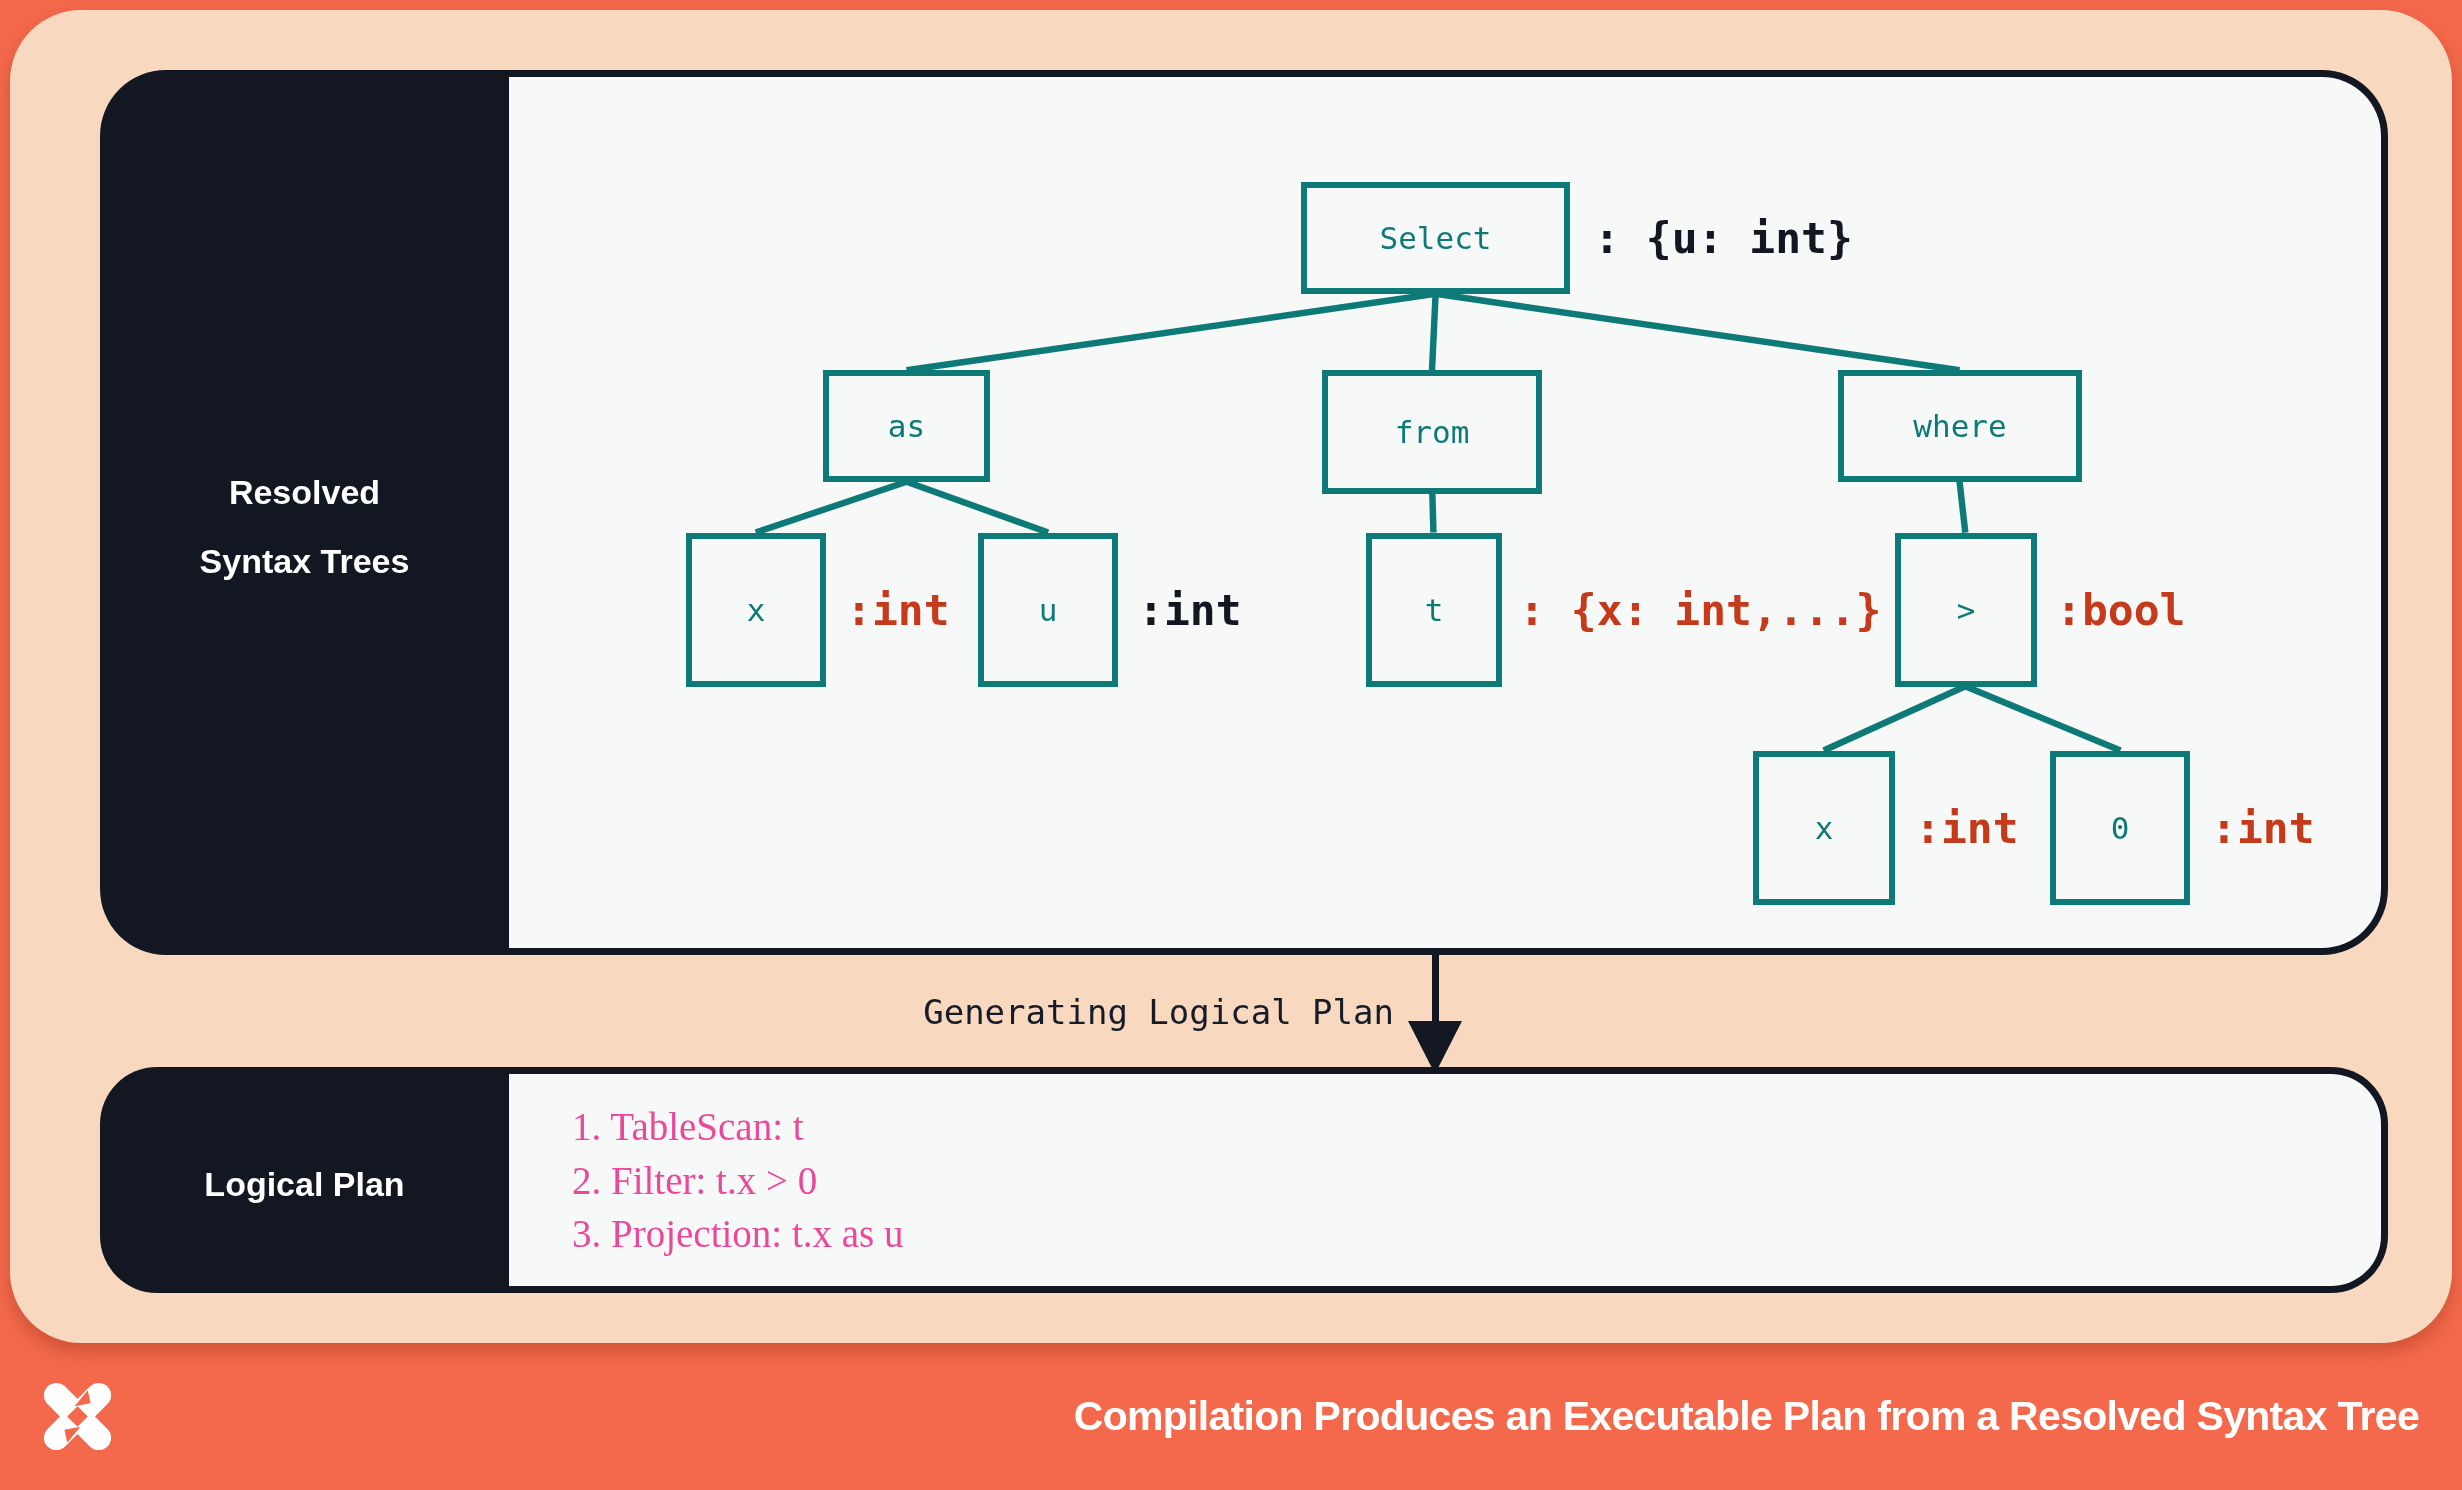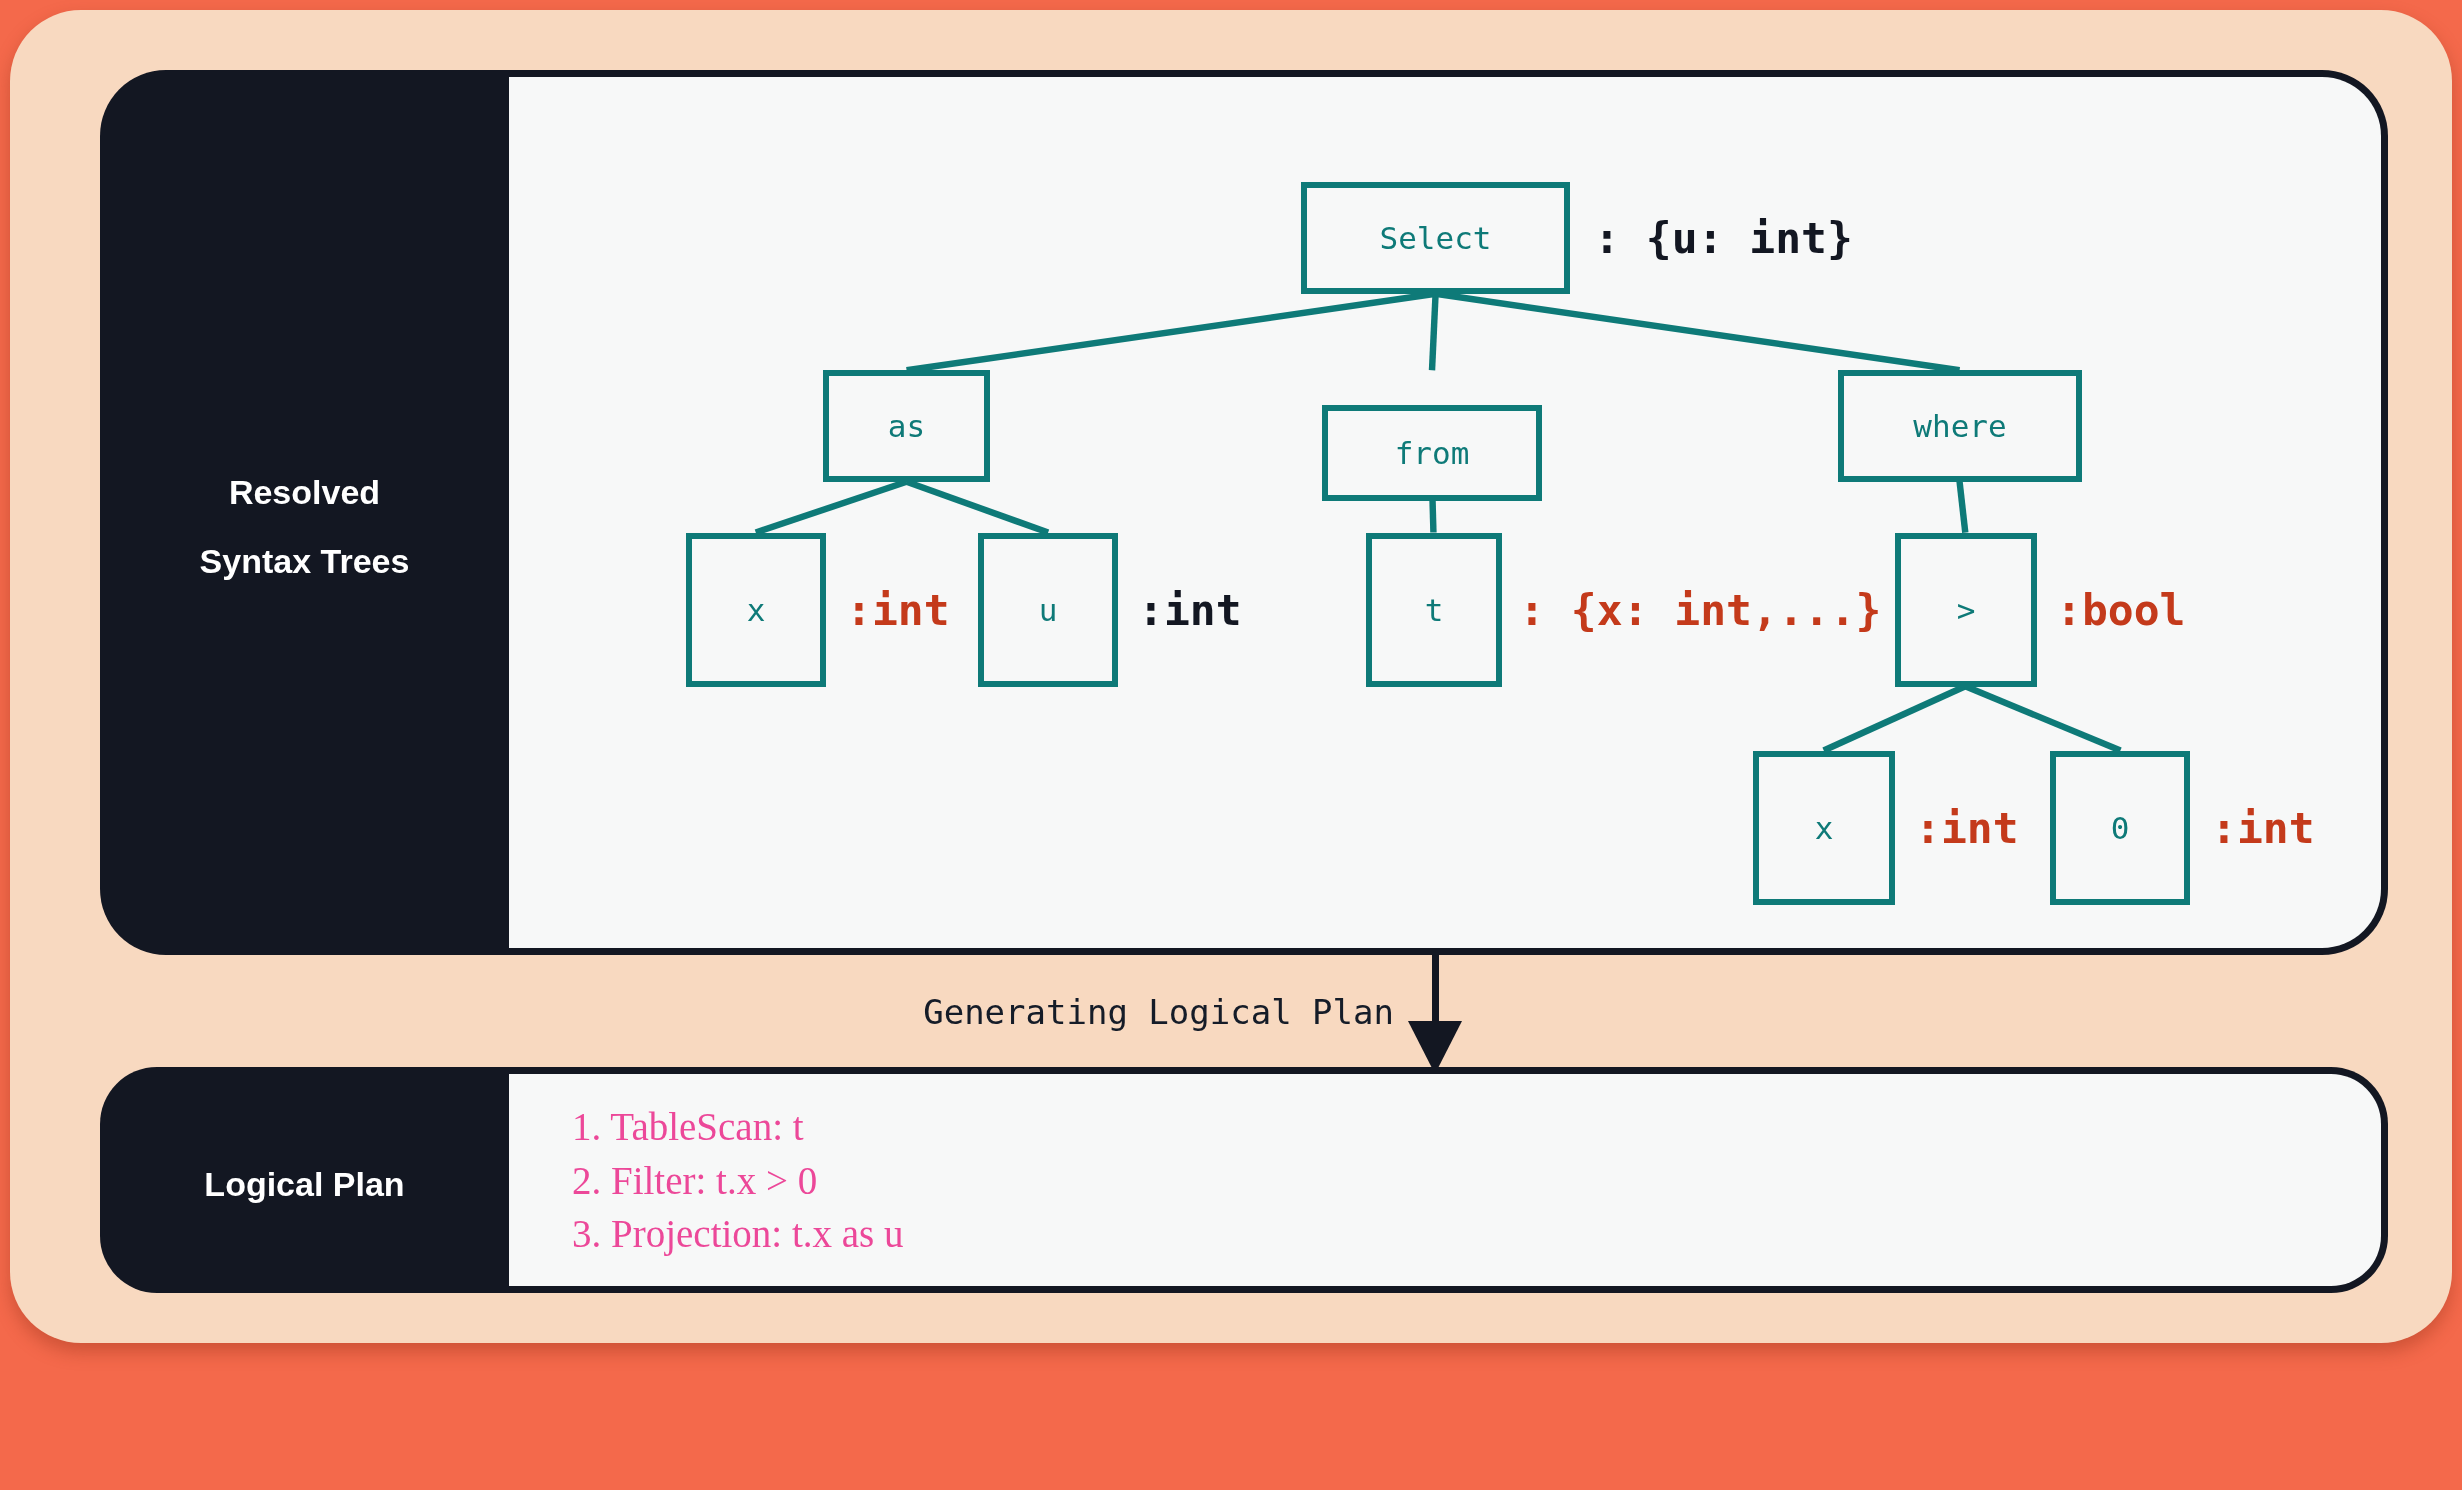--- a/index.html
+++ b/index.html
@@ -22,21 +22,21 @@
   .card1 .sidebar-label{top:388px;height:137px;}
   .card2 .sidebar-label{top:0;height:176px;display:flex;align-items:center;justify-content:center;line-height:43px;margin-top:29px;}
 
   
   .edges{position:absolute;left:0;top:0;width:2288px;height:885px;}
   .node{position:absolute;border:6.4px solid #0e7a78;background:#f7f8f8;box-sizing:border-box;
     display:flex;align-items:center;justify-content:center;
     font-family:"DejaVu Sans Mono",monospace;font-size:31px;color:#0e7a78;}
   .n-select{left:1201px;top:112px;width:269px;height:112px;}
   .n-as{left:723px;top:300px;width:167px;height:112px;}
-  .n-from{left:1222px;top:300px;width:220px;height:96px;margin-top:35px;}
+  .n-from{left:1222px;top:300px;width:220px;height:124px;}
   .n-where{left:1738px;top:300px;width:244px;height:112px;}
   .n-x1{left:586px;top:463px;width:140px;height:154px;}
   .n-u1{left:878px;top:463px;width:140px;height:154px;}
   .n-t1{left:1266px;top:463px;width:136px;height:154px;}
   .n-gt{left:1795px;top:463px;width:142px;height:154px;}
   .n-x2{left:1653px;top:681px;width:142px;height:154px;}
   .n-zero{left:1950px;top:681px;width:140px;height:154px;}
 
   .type-note{position:absolute;display:flex;align-items:center;white-space:pre;
     font-family:"DejaVu Sans Mono",monospace;font-weight:bold;font-size:43px;}
@@ -150,15 +150,31 @@
   <div class="arrow-head"></div>
 
   <section class="card card2">
     <div class="card-body"></div>
     <div class="sidebar-label">Logical Plan</div>
     <div class="plan-line pl-0">1. TableScan: t</div>
     <div class="plan-line pl-1">2. Filter: t.x &gt; 0</div>
     <div class="plan-line pl-2">3. Projection: t.x as u</div>
   </section>
 
+  <div class="footer">
+    <svg class="footer-logo" viewBox="0 0 100 100">
+      <g transform="translate(50,50)">
+        <g fill="#ffffff">
+          <rect x="-58" y="-17" width="116" height="34" rx="17" transform="rotate(45)"></rect>
+          <rect x="-58" y="-17" width="116" height="34" rx="17" transform="rotate(-45)"></rect>
+        </g>
+        <g fill="#f4694b">
+          <rect x="-10" y="-10" width="20" height="20" transform="rotate(45)"></rect>
+          <path d="M 14 -36 L -4 -14 L 18 -18 Z"></path>
+          <path d="M -14 36 L 4 14 L -18 18 Z"></path>
+        </g>
+      </g>
+    </svg>
+    <div class="footer-title">Compilation Produces an Executable Plan from a Resolved Syntax Tree</div>
+  </div>
 
 </div>
 
 
 </body></html>

